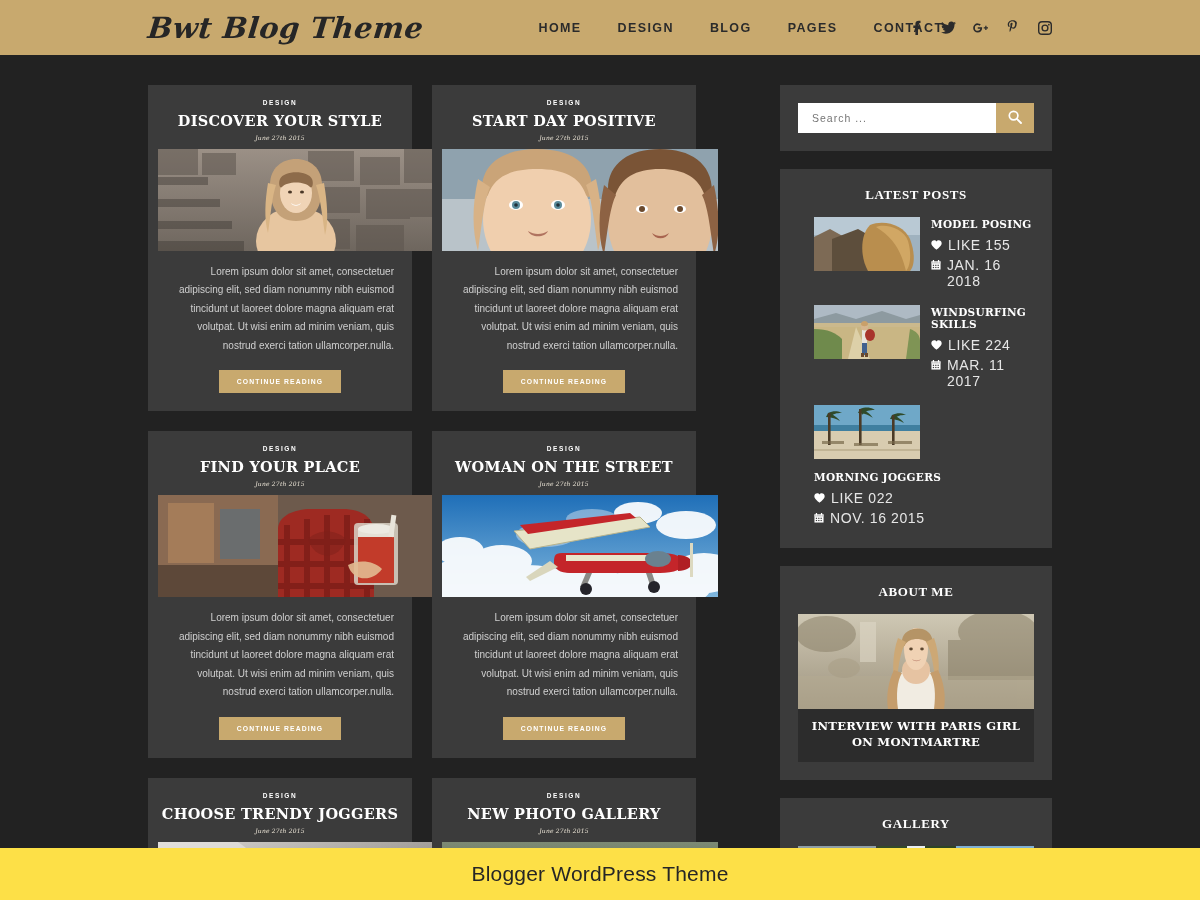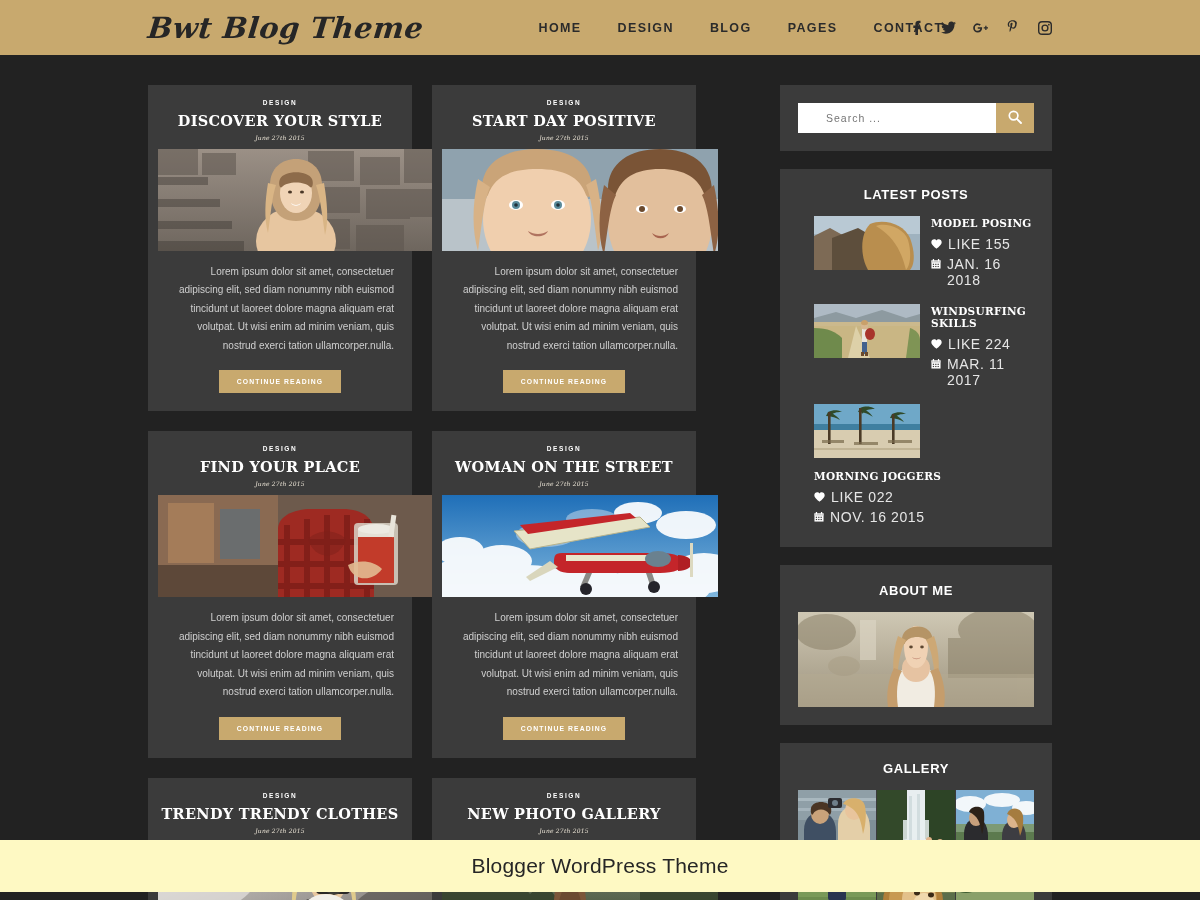--- a/index.html
+++ b/index.html
@@ -124,35 +124,35 @@
     letter-spacing: 1.1px;
     padding: 8px 18px;
     border: none;
     cursor: pointer;
     font-family: "Liberation Sans", sans-serif;
   }
 
   
   .widget { background: #3b3b3b; padding: 18px 18px; }
   .wtitle {
-    font-family: Liberation Sans, sans-serif;
+    font-family: Liberation Serif, serif;
     font-weight: bold;
     font-size: 13px;
     color: #ffffff;
     text-align: center;
     letter-spacing: 0.6px;
     margin-bottom: 14px;
   }
   .searchbar { display: flex; height: 30px; }
   .searchbar input {
     flex: 1;
     border: none;
     outline: none;
     background: #ffffff;
-    padding: 0 28px;
+    padding: 0 14px;
     font-size: 10.5px;
     color: #5a5a5a;
     letter-spacing: 1px;
     font-family: "Liberation Sans", sans-serif;
   }
   .searchbtn {
     width: 38px;
     background: #c8a96e;
     border: none;
     cursor: pointer;
@@ -195,24 +195,24 @@
     grid-template-columns: repeat(3, 78px);
     grid-auto-rows: 72px;
     gap: 1px;
     justify-content: center;
   }
   .gal-cell { width: 78px; height: 72px; overflow: hidden; }
 
   
   .footer {
     position: absolute;
-    left: 0; bottom: 8px;
+    left: 0; bottom: 0;
     width: 1200px;
     height: 52px;
-    background: #fef9c3;
+    background: #fde047;
     display: flex; align-items: center; justify-content: center;
   }
   .footer span {
     font-size: 21px;
     color: #262626;
     letter-spacing: 0.2px;
   }
 </style>
 </head>
 <body>
@@ -421,21 +421,21 @@
           <circle cx="212" cy="92" r="6" fill="#24242a"></circle>
           <path d="M108 66l-24 16 4 4 28-14z" fill="#d9d6bc"></path>
         </svg>
       </div>
       <div class="excerpt">Lorem ipsum dolor sit amet, consectetuer adipiscing elit, sed diam nonummy nibh euismod tincidunt ut laoreet dolore magna aliquam erat volutpat. Ut wisi enim ad minim veniam, quis nostrud exerci tation ullamcorper.nulla.</div>
       <button class="btn-read">CONTINUE READING</button>
     </div>
 
     <div class="card">
       <div class="cat">DESIGN</div>
-      <div class="ptitle">TRENDY TRENDY CLOTHES</div>
+      <div class="ptitle">CHOOSE TRENDY JOGGERS</div>
       <div class="pdate">June 27th 2015</div>
       <div class="thumb">
         <svg width="276" height="102" viewBox="0 0 276 102">
           <defs>
             <linearGradient id="g5" x1="0" y1="0" x2="1" y2="1">
               <stop offset="0" stop-color="#d9d6d2"></stop>
                 <stop offset="1" stop-color="#6f6a66"></stop>
             </linearGradient>
           </defs>
           <rect width="276" height="102" fill="url(#g5)"></rect>
@@ -701,20 +701,21 @@
           <path d="M104 26c2-14 26-16 30-2 2 7-1 11-3 7-4-8-20-8-24 0-2 4-4-1-3-5z" fill="#b59466"></path>
           <path d="M100 24c-6 16-6 38-2 50 2-20 4-36 10-46z" fill="#cda875"></path>
           <path d="M136 24c6 16 6 38 2 50-2-20-4-36-10-46z" fill="#cda875"></path>
           <path d="M96 56c-6 12-8 26-6 39h10c-2-14-1-28 4-36z" fill="#c59d6c"></path>
           <path d="M140 56c6 12 8 26 6 39h-10c2-14 1-28-4-36z" fill="#c59d6c"></path>
           <ellipse cx="113" cy="35" rx="1.8" ry="1.4" fill="#5c4630"></ellipse>
           <ellipse cx="124" cy="35" rx="1.8" ry="1.4" fill="#5c4630"></ellipse>
           <path d="M114 45c3 2 6 2 9 0-2 3-7 3-9 0z" fill="#c08672"></path>
         </svg>
       </div>
+      <div class="about-cap">INTERVIEW WITH PARIS GIRL ON MONTMARTRE</div>
     </div>
 
     <div class="widget">
       <div class="wtitle">GALLERY</div>
       <div class="gal-grid">
 
         <div class="gal-cell">
           <svg width="78" height="72" viewBox="0 0 78 72">
             <rect width="78" height="72" fill="#7f8f97"></rect>
             <g fill="#93a4ac" opacity=".8">

